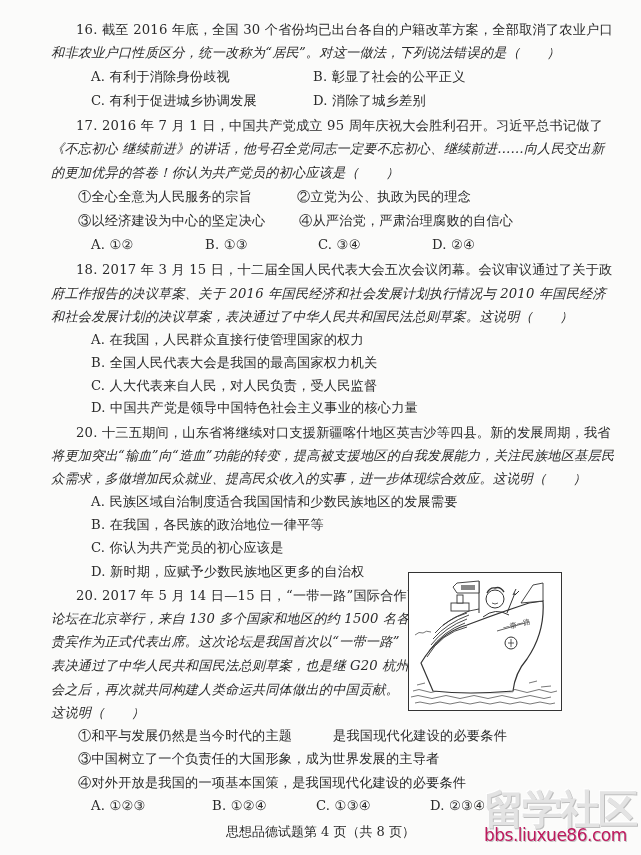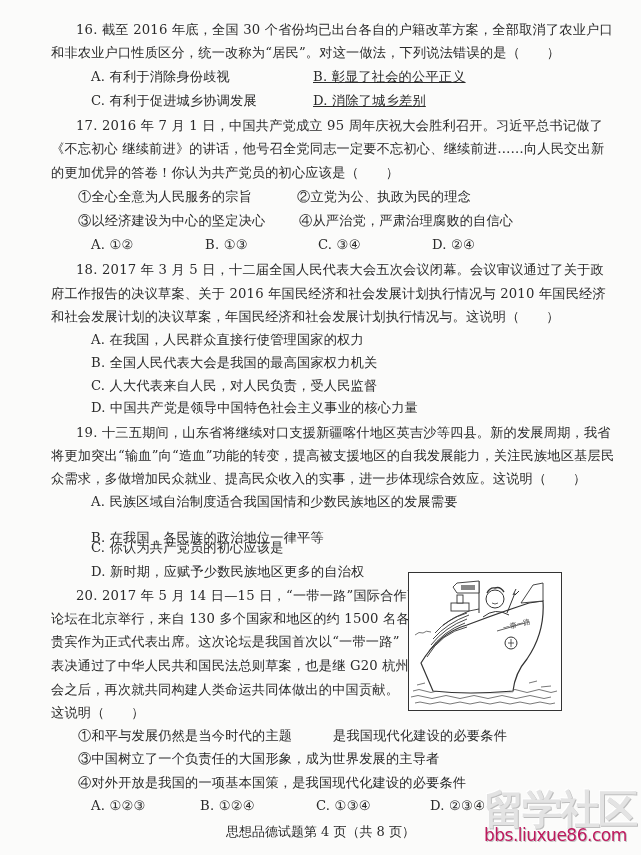--- a/index.html
+++ b/index.html
@@ -5,23 +5,23 @@
   html, body { margin: 0; padding: 0; }
   body {
     width: 641px; height: 855px; background: #fbfbfa; position: relative; overflow: hidden;
     font-family: "DejaVu Serif", "Liberation Serif", serif; color: #2a2a2a;
   }
   .line {
     position: absolute; font-size: 13.2px; line-height: 16px; white-space: nowrap;
     letter-spacing: 0.2px;
   }
   .q-first { left: 76px; }
-  .q-cont { left: 51px; }
+  .q-cont { left: 51px; font-style: italic; }
   .opt-l { left: 91px; }
-  .opt-r { left: 313px; text-decoration: underline; }
+  .opt-r { left: 313px; }
   .cartoon {
     position: absolute; left: 408px; top: 572px; width: 154px; height: 139px;
     border: 1.5px solid #333; background: #fff; box-sizing: border-box;
   }
   .footer {
     position: absolute; left: 0; width: 641px; top: 823px; text-align: center;
     font-size: 13px;
   }
   .watermark {
     position: absolute; left: 478px; top: 787px; width: 160px; height: 60px;
@@ -57,35 +57,35 @@
   <div class="line" style="top:189px; left:297px">②立党为公、执政为民的理念</div>
   <div class="line" style="top:213px; left:78px">③以经济建设为中心的坚定决心</div>
   <div class="line" style="top:213px; left:299px">④从严治党，严肃治理腐败的自信心</div>
   <div class="line" style="top:237px; left:91px">A. ①②</div>
   <div class="line" style="top:237px; left:205px">B. ①③</div>
   <div class="line" style="top:237px; left:318px">C. ③④</div>
   <div class="line" style="top:237px; left:432px">D. ②④</div>
 </div>
 
 <div>
-  <div class="line q-first" style="top:262px">18. 2017 年 3 月 5 日，十二届全国人民代表大会五次会议闭幕。会议审议通过了关于政</div>
+  <div class="line q-first" style="top:262px">18. 2017 年 3 月 15 日，十二届全国人民代表大会五次会议闭幕。会议审议通过了关于政</div>
   <div class="line q-cont" style="top:286px">府工作报告的决议草案、关于 2016 年国民经济和社会发展计划执行情况与 2010 年国民经济</div>
-  <div class="line q-cont" style="top:309px">和社会发展计划的决议草案，年国民经济和社会发展计划执行情况与。这说明（　　）</div>
+  <div class="line q-cont" style="top:309px">和社会发展计划的决议草案，表决通过了中华人民共和国民法总则草案。这说明（　　）</div>
   <div class="line opt-l" style="top:332px">A. 在我国，人民群众直接行使管理国家的权力</div>
   <div class="line opt-l" style="top:355px">B. 全国人民代表大会是我国的最高国家权力机关</div>
   <div class="line opt-l" style="top:378px">C. 人大代表来自人民，对人民负责，受人民监督</div>
   <div class="line opt-l" style="top:400px">D. 中国共产党是领导中国特色社会主义事业的核心力量</div>
 </div>
 
 <div>
-  <div class="line q-first" style="top:425px">19. 十三五期间，山东省将继续对口支援新疆喀什地区英吉沙等四县。新的发展周期，我省</div>
+  <div class="line q-first" style="top:425px">20. 十三五期间，山东省将继续对口支援新疆喀什地区英吉沙等四县。新的发展周期，我省</div>
   <div class="line q-cont" style="top:448px">将更加突出“输血”向“造血”功能的转变，提高被支援地区的自我发展能力，关注民族地区基层民</div>
   <div class="line q-cont" style="top:471px">众需求，多做增加民众就业、提高民众收入的实事，进一步体现综合效应。这说明（　　）</div>
   <div class="line opt-l" style="top:494px">A. 民族区域自治制度适合我国国情和少数民族地区的发展需要</div>
-  <div class="line opt-l" style="top:530px">B. 在我国，各民族的政治地位一律平等</div>
+  <div class="line opt-l" style="top:517px">B. 在我国，各民族的政治地位一律平等</div>
   <div class="line opt-l" style="top:540px">C. 你认为共产党员的初心应该是</div>
   <div class="line opt-l" style="top:564px">D. 新时期，应赋予少数民族地区更多的自治权</div>
 </div>
 
 <div>
   <div class="line q-first" style="top:588px">20. 2017 年 5 月 14 日—15 日，“一带一路”国际合作高峰</div>
   <div class="line q-cont" style="top:611px">论坛在北京举行，来自 130 多个国家和地区的约 1500 名各界</div>
   <div class="line q-cont" style="top:634px">贵宾作为正式代表出席。这次论坛是我国首次以“一带一路”</div>
   <div class="line q-cont" style="top:658px">表决通过了中华人民共和国民法总则草案，也是继 G20 杭州峰</div>
   <div class="line q-cont" style="top:682px">会之后，再次就共同构建人类命运共同体做出的中国贡献。</div>
@@ -136,21 +136,21 @@
 
       <path d="M6 62 q4 -4 8 -2 q3 -3 8 -1" fill="none" stroke="#555" stroke-width="0.8"></path>
     </svg>
   </div>
 
   <div class="line" style="top:728px; left:78px">①和平与发展仍然是当今时代的主题</div>
   <div class="line" style="top:728px; left:333px">是我国现代化建设的必要条件</div>
   <div class="line" style="top:751px; left:78px">③中国树立了一个负责任的大国形象，成为世界发展的主导者</div>
   <div class="line" style="top:775px; left:78px">④对外开放是我国的一项基本国策，是我国现代化建设的必要条件</div>
   <div class="line" style="top:798px; left:91px">A. ①②③</div>
-  <div class="line" style="top:798px; left:200px">B. ①②④</div>
+  <div class="line" style="top:798px; left:212px">B. ①②④</div>
   <div class="line" style="top:798px; left:316px">C. ①③④</div>
   <div class="line" style="top:798px; left:430px">D. ②③④</div>
 </div>
 
 <div class="footer">思想品德试题第 4 页（共 8 页）</div>
 
 <div class="watermark">
   <div class="wm-big">留学社区</div>
   <div class="wm-url">bbs.liuxue86.com</div>
 </div>

